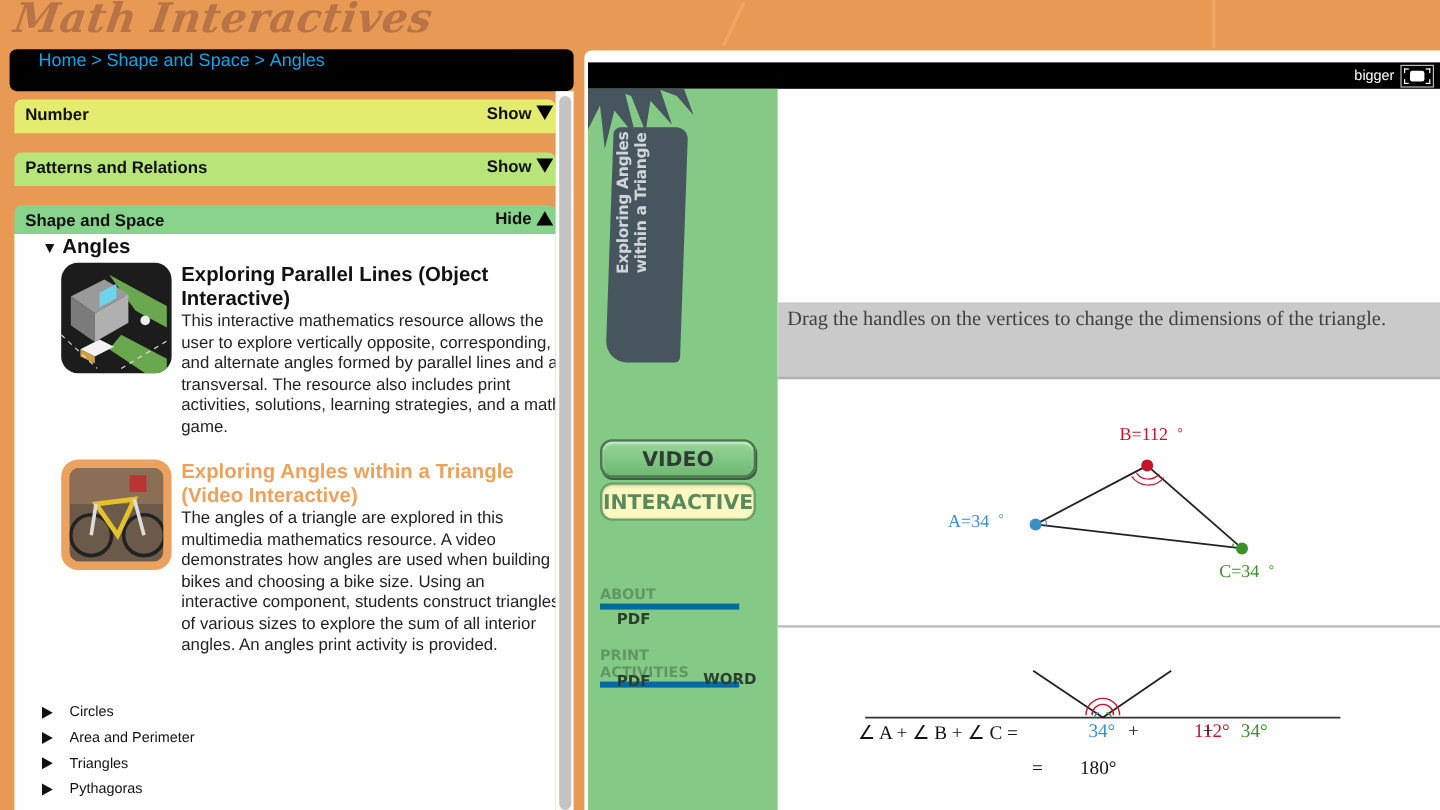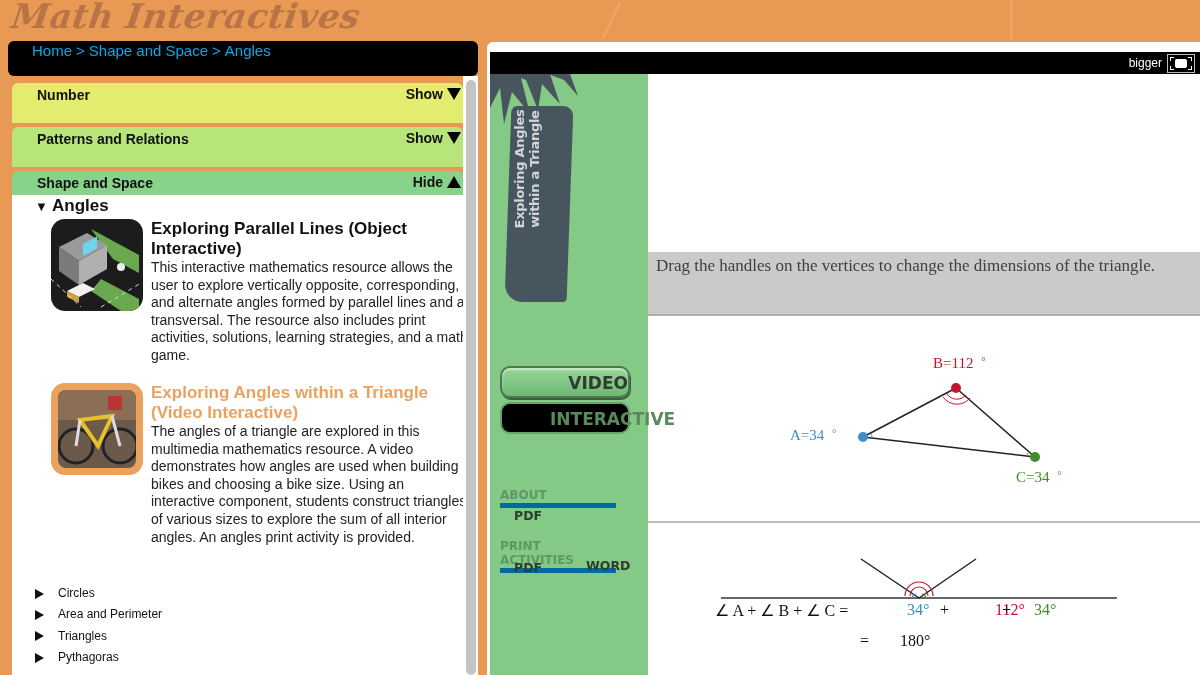--- a/index.html
+++ b/index.html
@@ -26,24 +26,24 @@
     color: #0ea5e9; font-size: 15px; padding: 1px 0 0 24px;
   }
   .breadcrumb-bar span.sep { margin: 0 4px; }
   .breadcrumb-bar .crumb { cursor: pointer; }
 
   
   .left-panel {
     position: absolute; left: 12px; top: 76px; width: 466px; height: 599px;
   }
   .section-header {
-    position: absolute; left: 0; width: 451px; height: 40px;
+    position: absolute; left: 0; width: 451px; height: 28px;
     border-radius: 6px 6px 0 0;
     font-size: 14px; font-weight: bold; color: #111;
-    padding: 4px 0 0 25px;
+    padding: 4px 0 0 9px;
   }
   .section-header .toggle {
     position: absolute; right: 2px; top: 3px; font-size: 14px;
     display: flex; align-items: center; gap: 4px;
   }
   .tri-down {
     width: 0; height: 0; border-left: 7px solid transparent; border-right: 7px solid transparent;
     border-top: 12px solid #000; display: inline-block;
   }
   .tri-up {
@@ -123,23 +123,23 @@
     width: 150px; text-align: center; font-family: "DejaVu Sans", sans-serif;
     letter-spacing: -0.3px;
   }
 
   .pill-btn {
     position: absolute; left: 10px; width: 130px; height: 32px; border-radius: 10px;
     font-family: "DejaVu Sans", sans-serif; font-weight: bold; font-size: 17px;
     text-align: center; line-height: 30px; cursor: pointer;
   }
   .video-btn { top: 292px; background: linear-gradient(#98d699, #6fb873); color: #2f3b33;
-    border: 2px solid #4c7a4e; box-shadow: inset 0 2px 2px rgba(255,255,255,0.5), 1px 2px 0 #3c5d3e; text-align: right; }
-  .interactive-btn { top: 328px; background: #000000; color: #5a8a5c;
-    border: 2px solid #66a269; box-shadow: inset 0 1px 3px rgba(0,0,0,0.2); padding-left: 48px; }
+    border: 2px solid #4c7a4e; box-shadow: inset 0 2px 2px rgba(255,255,255,0.5), 1px 2px 0 #3c5d3e; }
+  .interactive-btn { top: 328px; background: #fef9c3; color: #5a8a5c;
+    border: 2px solid #66a269; box-shadow: inset 0 1px 3px rgba(0,0,0,0.2); }
 
   .side-label { position: absolute; left: 10px; font-family: "DejaVu Sans", sans-serif; font-weight: bold;
     font-size: 12px; color: #5f9863; border-bottom: 5px solid #0369a1; width: 116px; padding-bottom: 1px; }
   .side-link { position: absolute; font-family: "DejaVu Sans", sans-serif; font-weight: bold; font-size: 12.5px;
     color: #2c3e2e; cursor: pointer; }
 
   .instruction {
     position: absolute; left: 161px; top: 210px; width: 552px; height: 64px;
     background: #cacaca; border-bottom: 2px solid #b0b0b0;
     font-family: "Liberation Serif", serif; font-size: 17px; color: #404040;

